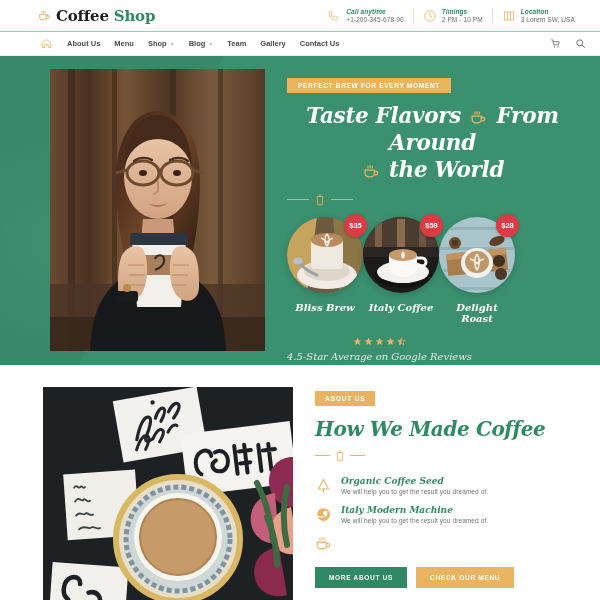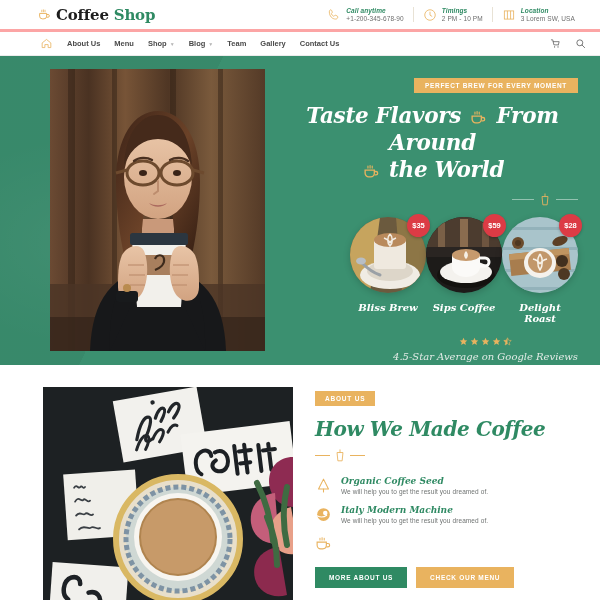--- a/index.html
+++ b/index.html
@@ -10,21 +10,21 @@
     overflow: hidden;
   }
 
   
   .topbar {
     height: 32px;
     background: #ffffff;
     display: flex;
     align-items: center;
     padding: 0 16px 0 38px;
-    border-bottom: 3px solid #fca5a5;
+    border-bottom: 1px solid #fca5a5;
   }
   .logo {
     display: flex; align-items: center; gap: 5px;
     font-family: "DejaVu Serif", serif;
     font-size: 15px; font-weight: bold;
     letter-spacing: -0.2px;
   }
   .logo-cup { width: 13px; height: 13px; display:block; }
   .logo-coffee { color: #1d1d1d; }
   .logo-shop { color: #2f8a63; }
@@ -89,21 +89,21 @@
     background: #4a3528;
   }
   .photo-woman {
     width: 100%; height: 100%;
     display: block;
   }
 
   .hero-right {
     flex: 1; position: relative; z-index: 2;
     padding: 22px 22px 0 22px;
-    display: flex; flex-direction: column; align-items: flex-end;
+    display: flex; flex-direction: column; align-items: flex-start;
   }
   .hero-badge {
     background: #e9b35f; color: #ffffff;
     font-size: 6.5px; font-weight: bold; letter-spacing: .7px;
     padding: 4px 11px;
     font-family: "Liberation Sans", sans-serif;
   }
   .hero-title {
     margin-top: 10px;
     font-family: "DejaVu Serif", serif;
@@ -446,21 +446,21 @@
             <rect x="0" y="30" width="76" height="10" fill="#2a2522"></rect>
             <ellipse cx="40" cy="58" rx="29" ry="13" fill="#14120f"></ellipse>
             <ellipse cx="40" cy="55" rx="26" ry="11" fill="#f4f2ee"></ellipse>
             <path d="M26 38h28v12a14 10 0 0 1-28 0z" fill="#fbfaf8"></path>
             <ellipse cx="40" cy="38" rx="14" ry="6" fill="#c79a6d"></ellipse>
             <path d="M40 34c2.5 2.5 2.5 6 0 8-2.5-2-2.5-5.5 0-8" fill="#f6efe5"></path>
             <path d="M54 41h5a4 4 0 0 1 0 8h-5" fill="none" stroke="#fbfaf8" stroke-width="3"></path>
           </svg>
         </div>
         <div class="p-price">$59</div>
-        <div class="p-name">Sips Coffee</div>
+        <div class="p-name">Italy Coffee</div>
       </div>
 
       <div class="product">
         <div class="p-img-wrap">
           <svg class="p-img" viewBox="0 0 76 76" preserveAspectRatio="xMidYMid slice">
             <rect width="76" height="76" fill="#a9c4cb"></rect>
             <g fill="#93b2ba">
               <rect x="0" y="10" width="76" height="3"></rect>
                 <rect x="0" y="30" width="76" height="3"></rect>
               <rect x="0" y="52" width="76" height="3"></rect>

